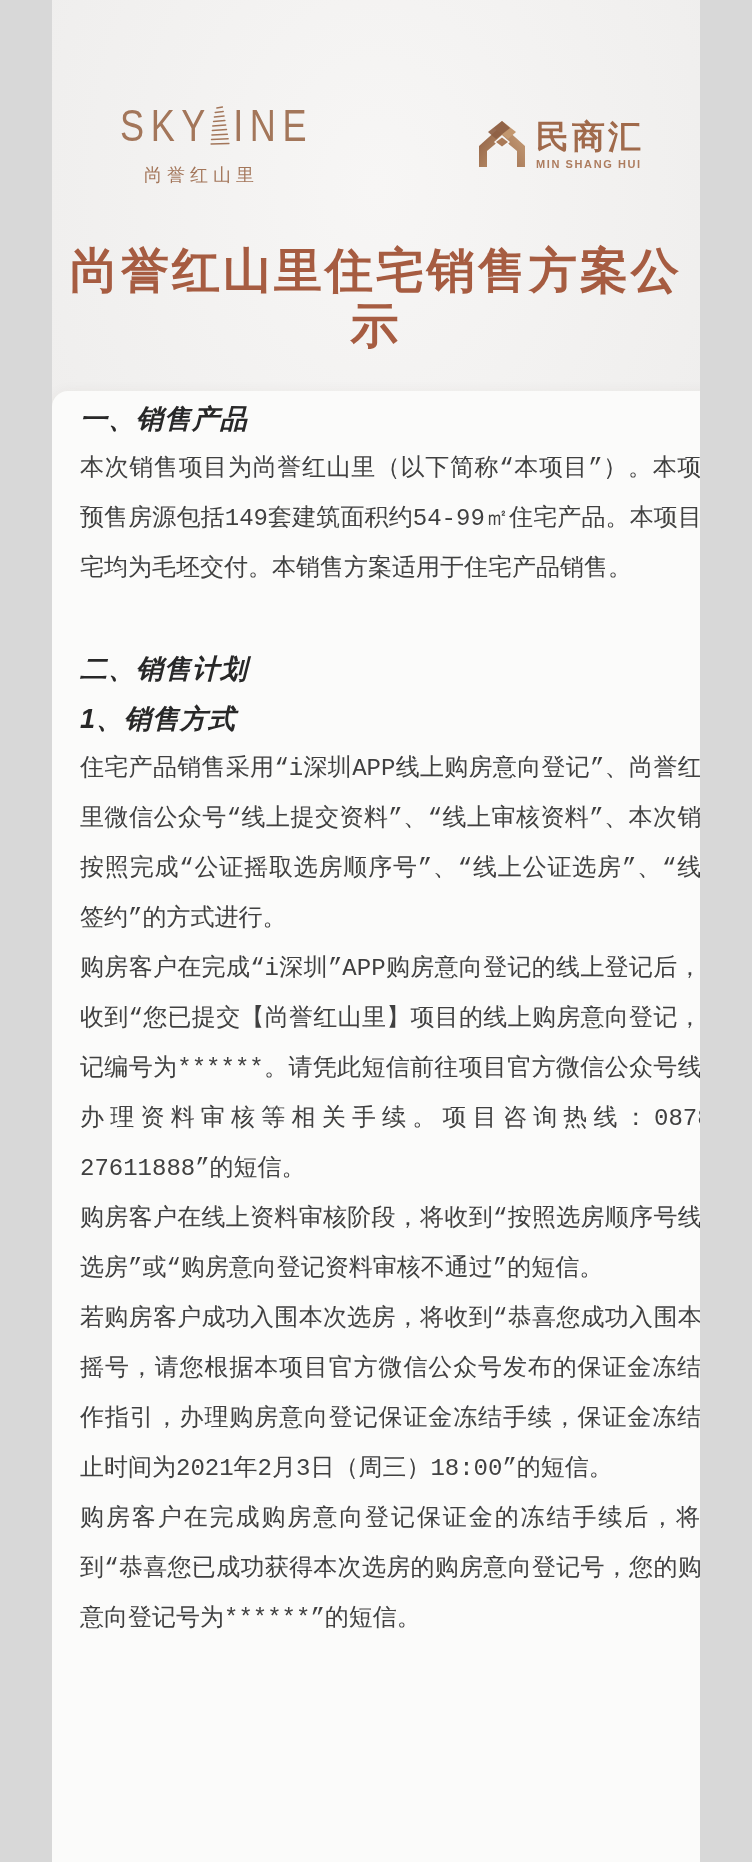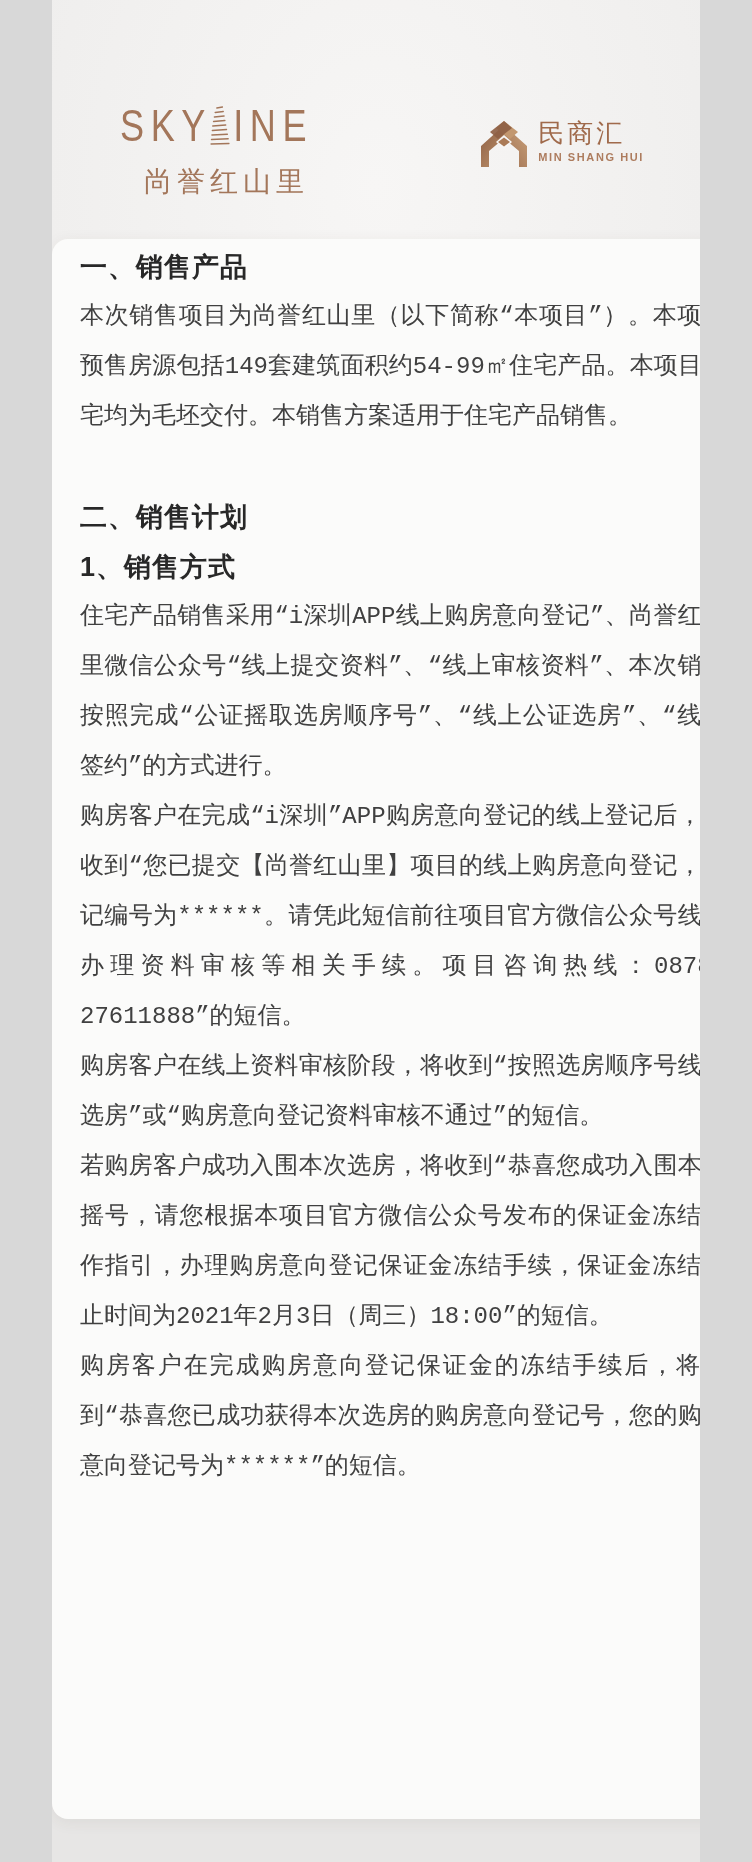--- a/index.html
+++ b/index.html
@@ -18,46 +18,46 @@
   }
   .brand-word{
     display:flex;align-items:flex-end;
     transform:scaleX(0.82);transform-origin:left bottom;
     color:#a3765a;font-size:44px;line-height:1;letter-spacing:8px;
     font-weight:400;white-space:nowrap;
   }
   .brand-word .tower{width:26px;height:42px;margin:0 4px 1px -4px;flex:none;}
   .brand-sub{
     margin:15px 0 0 24px;
-    font-size:28px;letter-spacing:5px;color:#a3765a;white-space:nowrap;
+    font-size:18px;letter-spacing:5px;color:#a3765a;white-space:nowrap;
   }
   .partner{display:flex;align-items:flex-start;margin-top:16px;}
   .emblem{width:58px;height:47px;margin-right:5px;flex:none;}
-  .partner-cn{font-size:26px;font-weight:normal;letter-spacing:3px;color:#a06a4b;line-height:1;white-space:nowrap;}
+  .partner-cn{font-size:33px;font-weight:bold;letter-spacing:3px;color:#a06a4b;line-height:1;white-space:nowrap;}
   .partner-en{font-size:11px;letter-spacing:1.6px;color:#ad7c5e;margin-top:5px;white-space:nowrap;font-weight:bold;}
   
   .page-title{
     margin:56px 18px 0;
     text-align:center;
     font-size:48px;font-weight:bold;letter-spacing:3px;
     line-height:1.15;color:#a65c41;
   }
   
   .card{
     box-sizing:border-box;
     width:694px;height:1580px;
     margin:38px auto 0;
     padding:3px 20px 0 28px;
     background:#fbfbfa;
     border-radius:16px;
     box-shadow:0 3px 16px rgba(70,58,48,0.07);
   }
   .block-heading,.block-subheading{
     font-size:27px;font-weight:bold;color:#282828;
-    line-height:50px;letter-spacing:1px;margin:0;
+    line-height:50px;letter-spacing:1px;margin:0;font-style:italic;
   }
   .block-paragraph{
     margin:0;
     font-size:24px;color:#404040;
     line-height:50px;
     text-align:justify;
     font-family:Liberation Mono, monospace;
   }
   .block-spacer{height:50px;}
 </style>
@@ -109,20 +109,21 @@
         <path d="M23 22 L29 17.5 L35 22 L29 26.5 Z" fill="#aa7a57"></path>
       </svg>
       <div>
         <div class="partner-cn">民商汇</div>
         <div class="partner-en">MIN SHANG HUI</div>
       </div>
     </div>
 
   </header>
 
+  <h1 class="page-title">尚誉红山里住宅销售方案公示</h1>
 
   <main class="card">
       <div class="block-heading">一、销售产品</div>
       <p class="block-paragraph">本次销售项目为尚誉红山里（以下简称“本项目”）。本项目预售房源包括149套建筑面积约54-99㎡住宅产品。本项目住宅均为毛坯交付。本销售方案适用于住宅产品销售。</p>
       <div class="block-spacer"></div>
       <div class="block-heading">二、销售计划</div>
       <div class="block-subheading">1、销售方式</div>
       <p class="block-paragraph">住宅产品销售采用“i深圳APP线上购房意向登记”、尚誉红山里微信公众号“线上提交资料”、“线上审核资料”、本次销售按照完成“公证摇取选房顺序号”、“线上公证选房”、“线下签约”的方式进行。</p>
       <p class="block-paragraph">购房客户在完成“i深圳”APP购房意向登记的线上登记后，将收到“您已提交【尚誉红山里】项目的线上购房意向登记，登记编号为******。请凭此短信前往项目官方微信公众号线上办理资料审核等相关手续。项目咨询热线：0878-27611888”的短信。</p>
       <p class="block-paragraph">购房客户在线上资料审核阶段，将收到“按照选房顺序号线上选房”或“购房意向登记资料审核不通过”的短信。</p>

